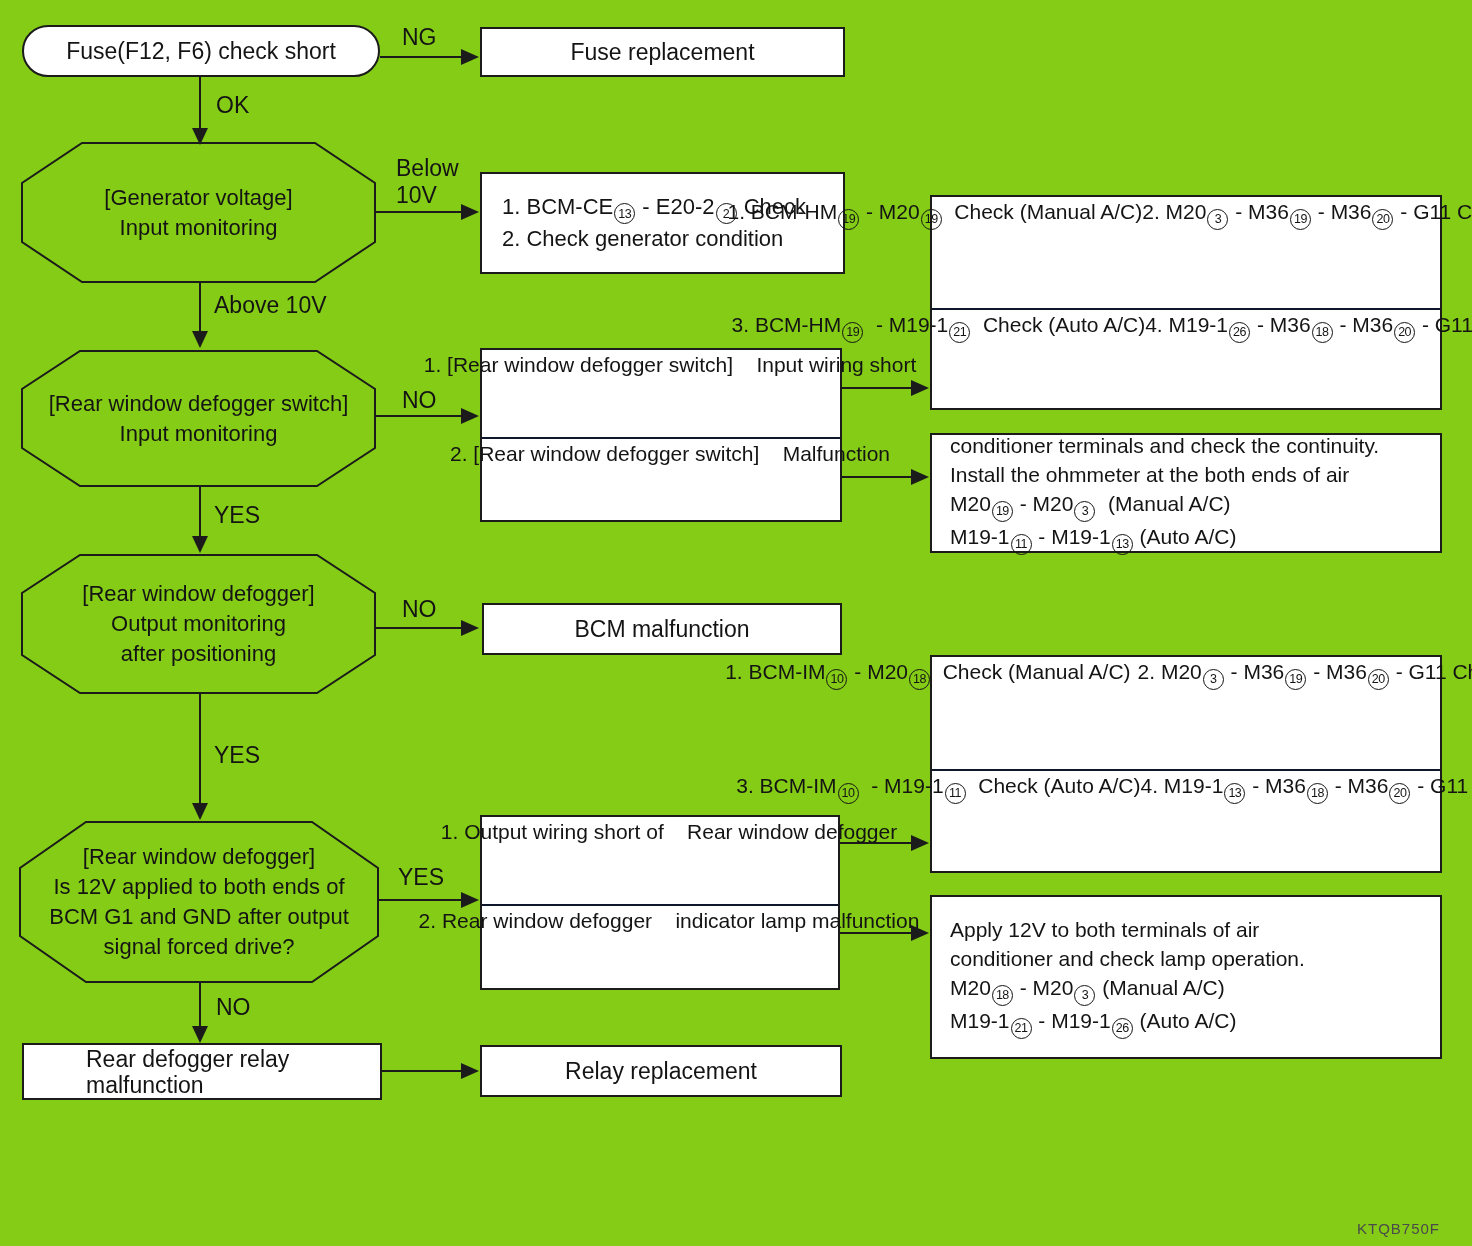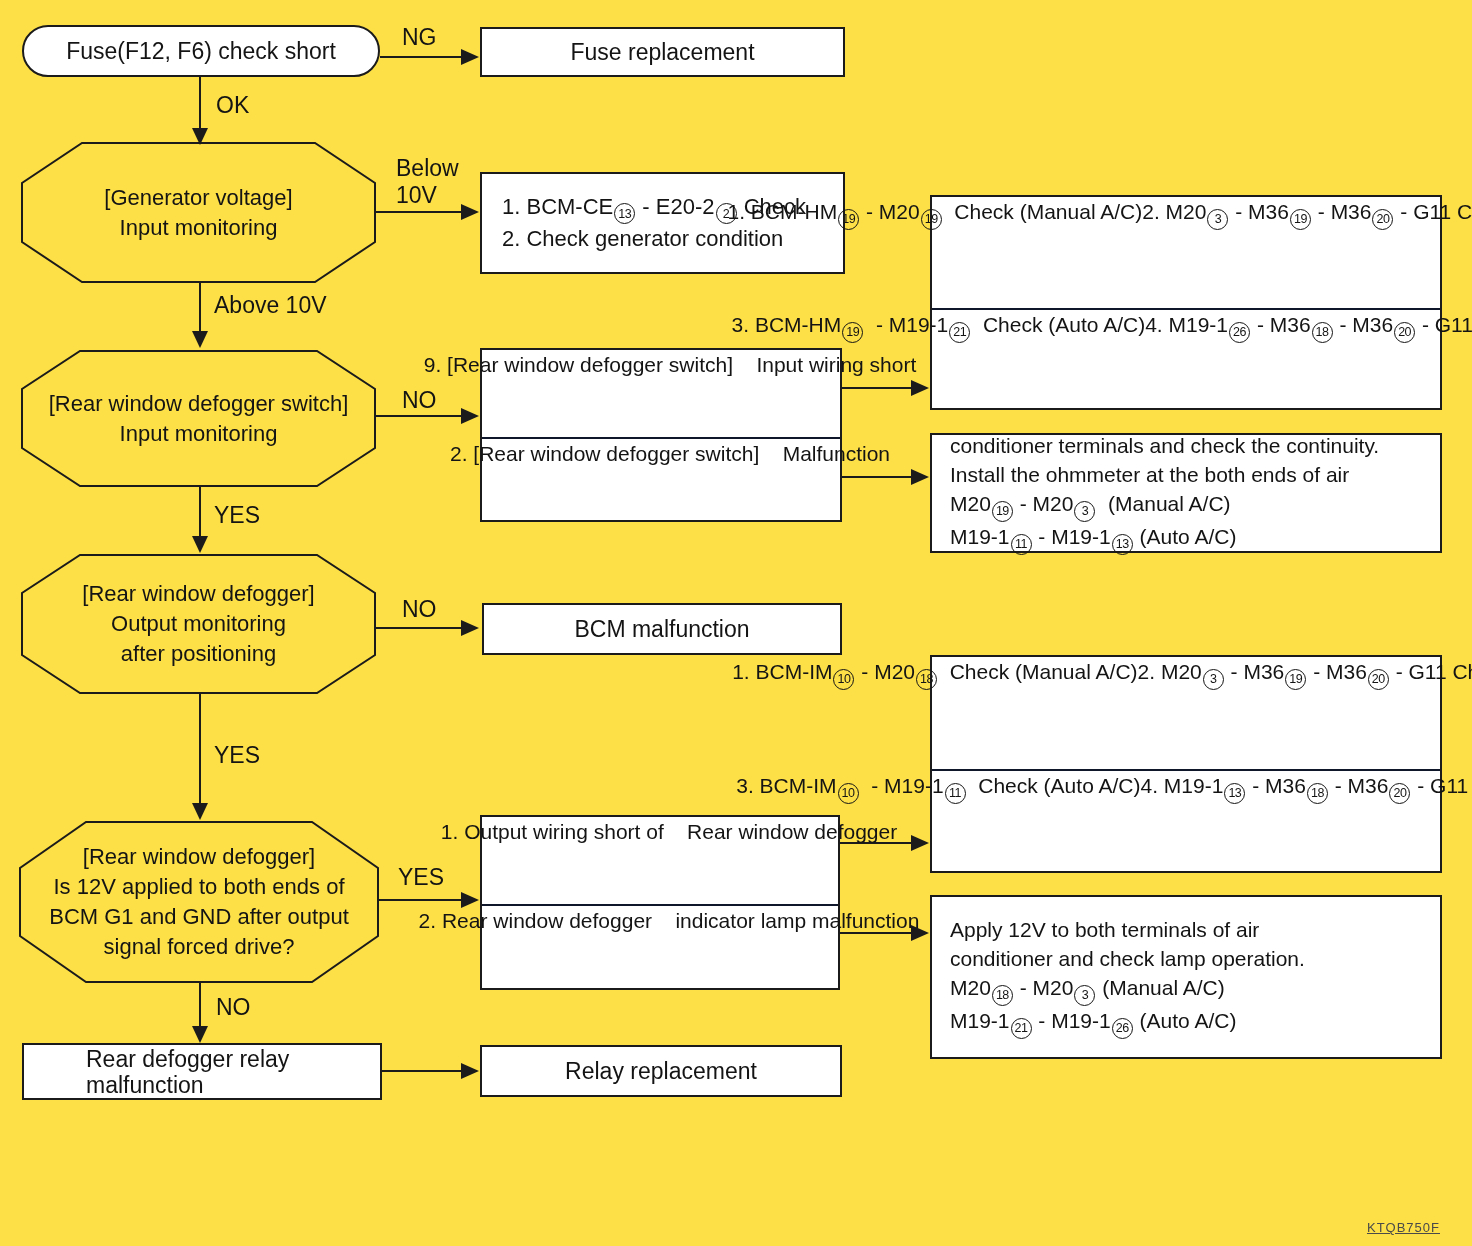--- a/index.html
+++ b/index.html
@@ -1,17 +1,17 @@
 <!DOCTYPE html>
 <html><head>
 <meta charset="utf-8">
 <style>
   html,body{margin:0;padding:0;background:#fff;}
   .canvas{
-    position:relative;width:1472px;height:1246px;background:#fde047;
+    position:relative;width:1472px;height:1246px;background:#84cc16;
     font-family:"Liberation Sans",sans-serif;color:#141414;overflow:hidden;
   }
   svg.wires{position:absolute;left:0;top:0;}
   .node{position:absolute;box-sizing:border-box;background:#fff;}
   .boxed{border:2px solid #1b1b1b;}
   .round{border:2px solid #1b1b1b;border-radius:27px;}
   .center{display:flex;align-items:center;justify-content:center;text-align:center;}
   .oct{background:transparent;display:flex;align-items:center;justify-content:center;text-align:center;}
   .lines-left{display:flex;flex-direction:column;justify-content:center;}
   .node .line{white-space:pre;}
@@ -19,21 +19,21 @@
   .f22{font-size:22px;line-height:30px;}
   .f21{font-size:21px;line-height:29px;}
   .edge-label{position:absolute;font-size:23px;line-height:27px;white-space:pre;}
   .sect{box-sizing:border-box;display:flex;flex-direction:row;justify-content:center;padding-left:18px;}
   .divide-top{border-top:2px solid #0f172a;}
   .circ{
     display:inline-flex;align-items:center;justify-content:center;
     width:21px;height:21px;box-sizing:border-box;border:1.7px solid #141414;border-radius:50%;
     font-size:12.5px;line-height:1;letter-spacing:-0.5px;vertical-align:-4px;margin:0 1px;
   }
-  .footer-code{position:absolute;font-size:13px;color:#4a4a4a;letter-spacing:1px;text-decoration:underline;}
+  .footer-code{position:absolute;font-size:15px;color:#4a4a4a;letter-spacing:1px;}
 </style>
 </head>
 <body>
 
 <div class="canvas">
 
   <svg class="wires" width="1472" height="1246" viewBox="0 0 1472 1246">
     <g stroke="#1b1b1b" stroke-width="2" fill="none">
 
       <polygon points="82,143 315,143 375,183 375,242 315,282 82,282 22,242 22,183"></polygon>
@@ -103,21 +103,21 @@
 
   <div class="node oct f22" style="left:22px;top:351px;width:353px;height:135px;">
     <div>
         <div class="line">[Rear window defogger switch]</div>
         <div class="line">Input monitoring</div>
       </div>
   </div>
   <div class="edge-label" style="left:402px;top:387px;">NO</div>
   <div class="node boxed f21" style="left:480px;top:348px;width:362px;height:174px;padding:0;">
     <div class="sect" style="height:87px;">
-        <div class="line">9. [Rear window defogger switch]</div>
+        <div class="line">1. [Rear window defogger switch]</div>
         <div class="line">    Input wiring short</div>
       </div>
     <div class="sect divide-top" style="height:85px;">
         <div class="line">2. [Rear window defogger switch]</div>
         <div class="line">    Malfunction</div>
       </div>
   </div>
   <div class="edge-label" style="left:214px;top:502px;">YES</div>
 
   <div class="node boxed f21" style="left:930px;top:195px;width:512px;height:215px;padding:0;">
@@ -148,21 +148,21 @@
         <div class="line">after positioning</div>
       </div>
   </div>
   <div class="edge-label" style="left:402px;top:596px;">NO</div>
   <div class="node boxed center f23" style="left:482px;top:603px;width:360px;height:52px;">
     <span>BCM malfunction</span>
   </div>
   <div class="edge-label" style="left:214px;top:742px;">YES</div>
 
   <div class="node boxed f21" style="left:930px;top:655px;width:512px;height:218px;padding:0;">
-    <div class="sect" style="height:112px;">
+    <div class="sect" style="height:112px;gap:7px;">
         <div class="line">1. BCM-IM<span class="circ">10</span> - M20<span class="circ">18</span>  Check (Manual A/C)</div>
         <div class="line">2. M20<span class="circ">3</span> - M36<span class="circ">19</span> - M36<span class="circ">20</span> - G11 Check</div>
         <div class="line">    (Manual A/C)</div>
       </div>
     <div class="sect divide-top" style="height:104px;">
         <div class="line">3. BCM-IM<span class="circ">10</span>  - M19-1<span class="circ">11</span>  Check (Auto A/C)</div>
         <div class="line">4. M19-1<span class="circ">13</span> - M36<span class="circ">18</span> - M36<span class="circ">20</span> - G11 Check</div>
         <div class="line">    (Auto A/C)</div>
       </div>
   </div>

